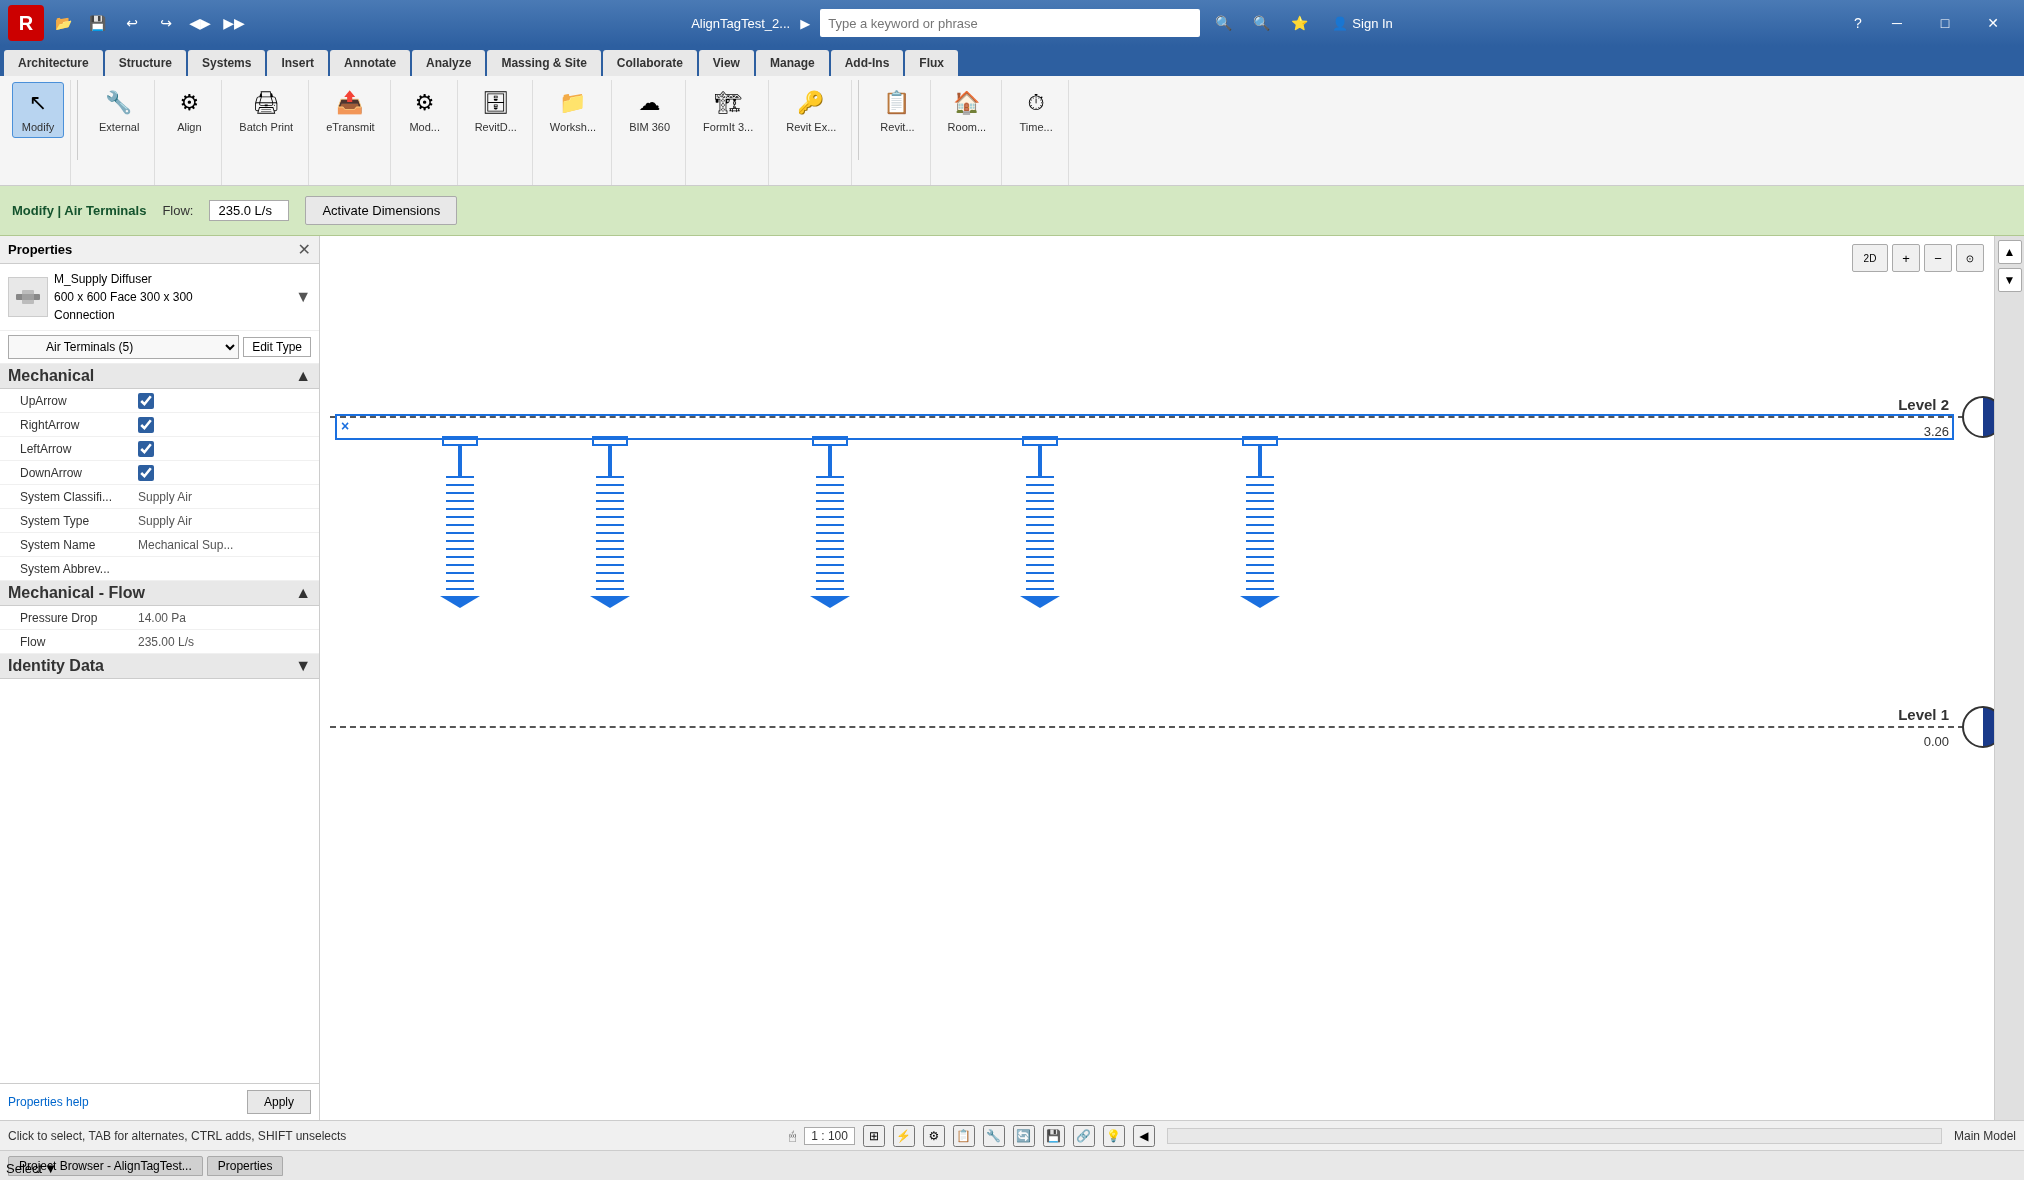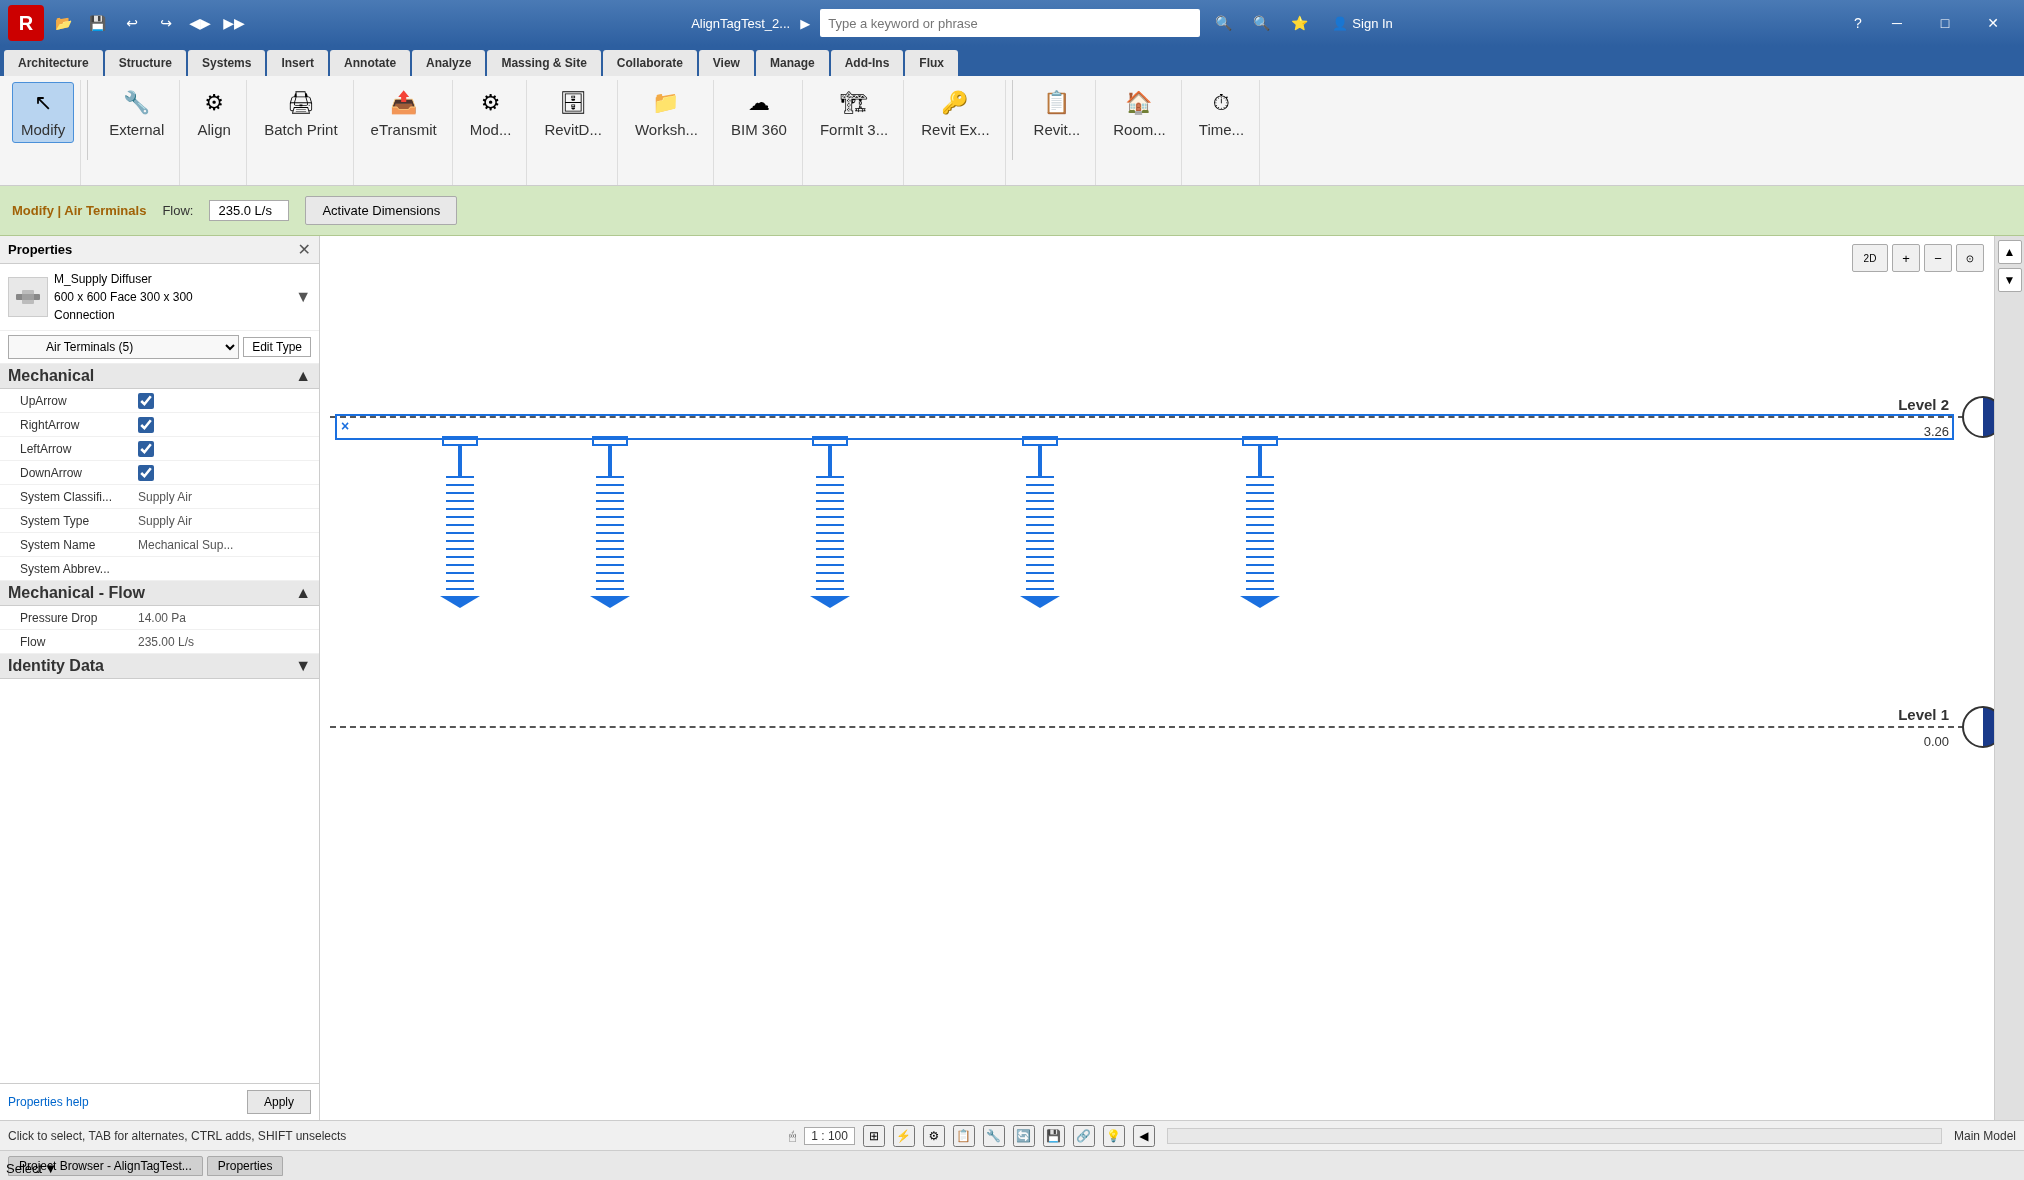--- a/index.html
+++ b/index.html
@@ -109,39 +109,39 @@
       border-radius: 3px; background: transparent;
       min-width: 52px;
     }
     .ribbon-btn-large.active { background: #b8d4f0; border-color: #4a90d9; }
     .ribbon-icon {
       width: 32px; height: 32px;
       display: flex; align-items: center; justify-content: center;
       font-size: 22px;
     }
     .ribbon-label {
-      font-size: 15px; color: #333; text-align: center; margin-top: 2px;
+      font-size: 11px; color: #333; text-align: center; margin-top: 2px;
     }
     .ribbon-group-label {
       font-size: 10px; color: #666; margin-top: auto; padding-bottom: 2px;
     }
     .ribbon-separator { width: 1px; background: #ccc; height: 80px; margin: 0 4px; }
 
     
     #contextual-bar {
       height: 50px;
       background: #d4e8c2;
       display: flex;
       align-items: center;
       padding: 0 12px;
       gap: 16px;
       border-bottom: 1px solid #b0c890;
     }
     #contextual-title {
-      font-size: 13px; font-weight: 600; color: #a16207;
+      font-size: 13px; font-weight: 600; color: #14532d;
     }
     #flow-label { font-size: 13px; color: #333; }
     #flow-value {
       background: white; border: 1px solid #aaa;
       padding: 2px 8px; font-size: 13px; min-width: 80px;
     }
     #activate-dimensions-btn {
       background: #e8e8e8; border: 1px solid #aaa;
       padding: 6px 16px; cursor: pointer; font-size: 13px;
       border-radius: 2px;

